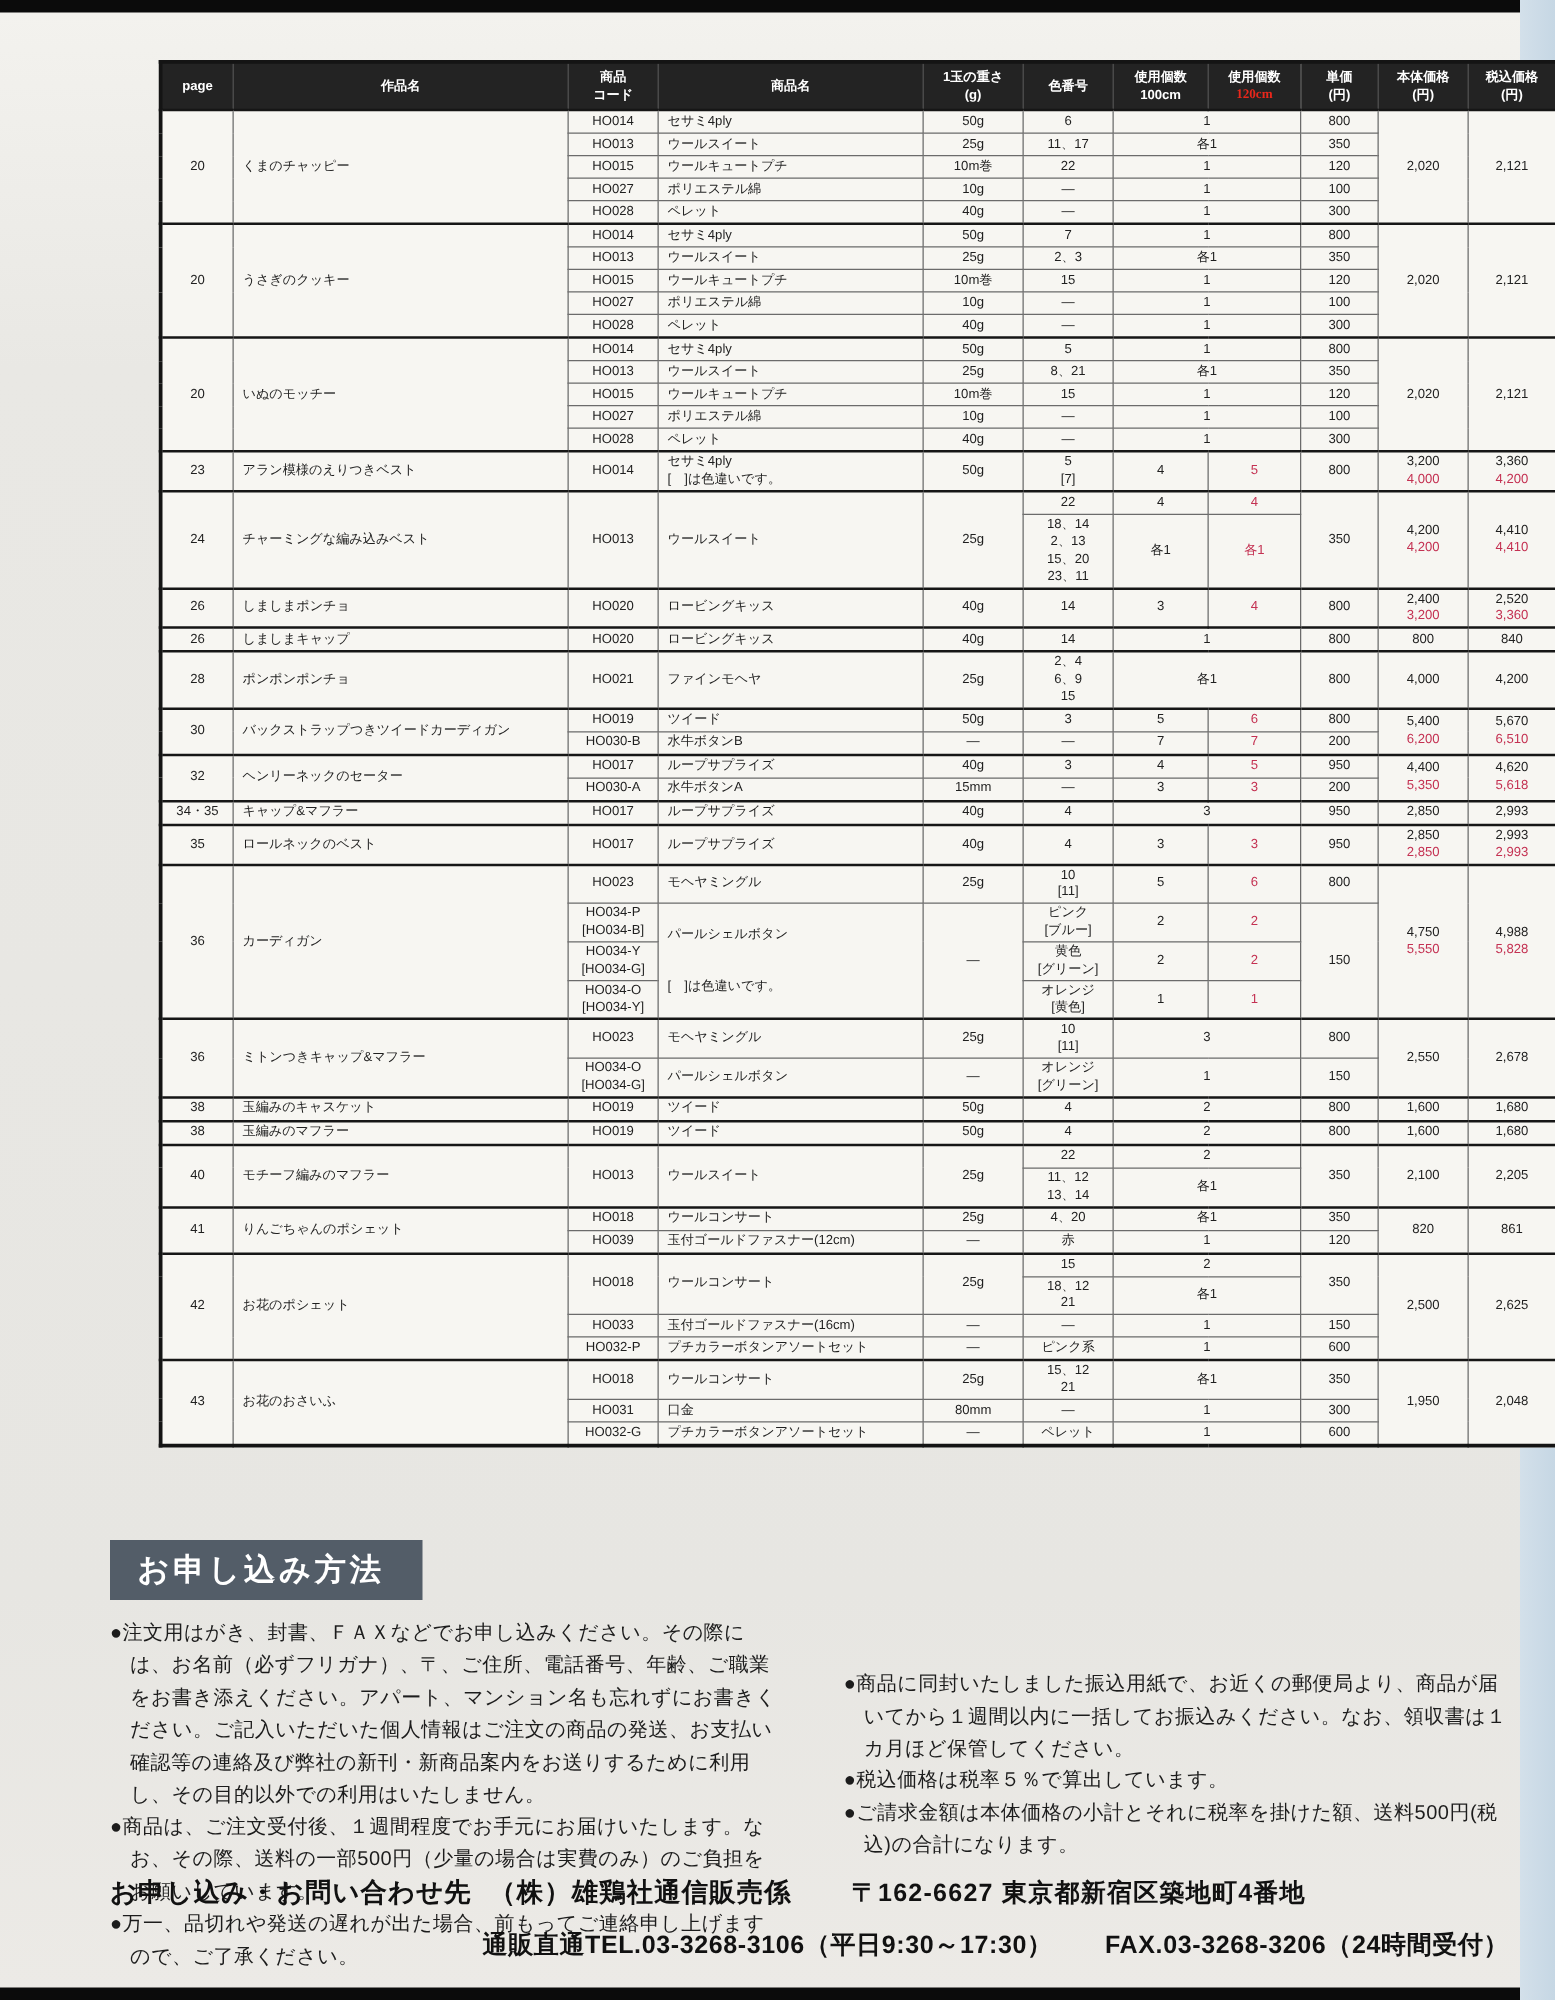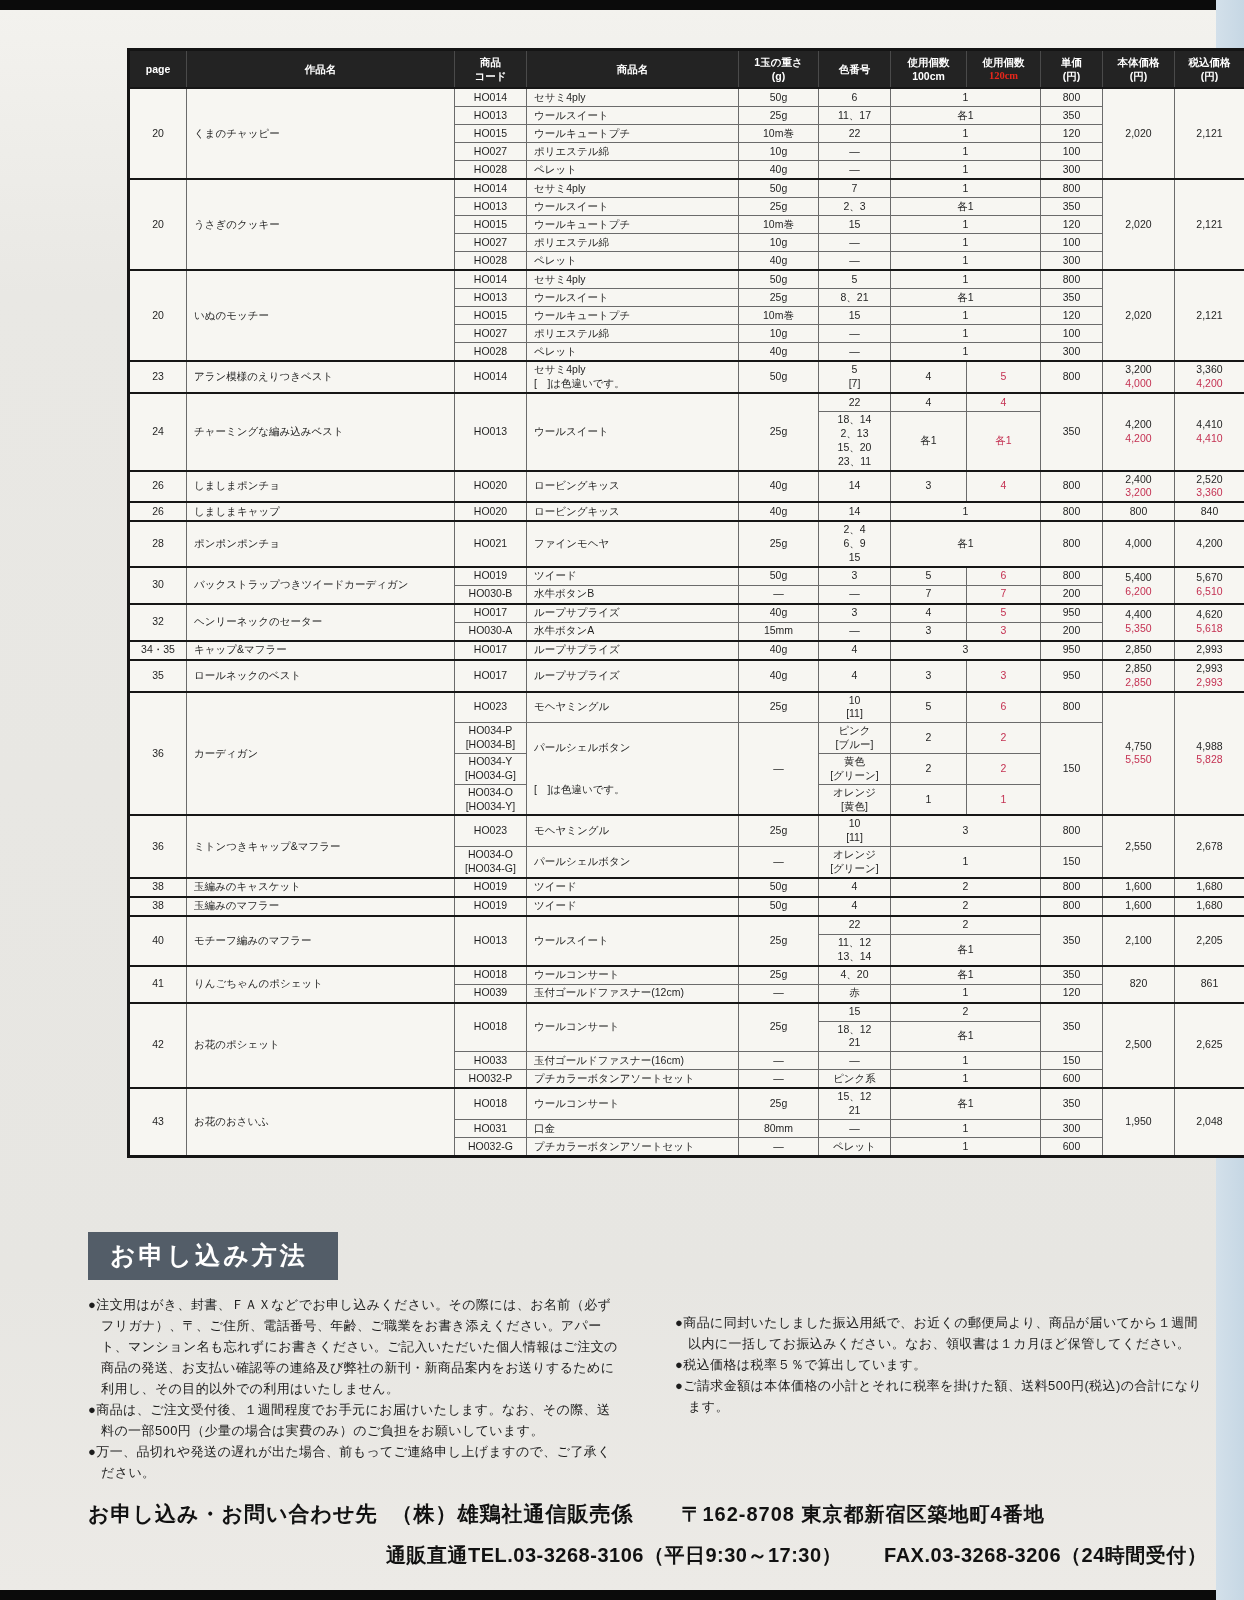--- a/index.html
+++ b/index.html
@@ -37,21 +37,21 @@
   
   .sections{position:absolute;left:88px;top:1232px;width:1122px;display:flex;gap:52px;align-items:center;}
   .sec{flex:1;}
   .sec-title{
     display:inline-block;background:#535d68;color:#fff;font-weight:bold;
     font-size:25px;letter-spacing:3px;padding:7px 30px 8px 22px;
   }
   .sec-title.pay{padding:6px 24px 7px 18px;font-size:24px;}
   .sec ul{list-style:none;margin:14px 0 0 0;padding:0;}
   .sec li{
-    font-size:13px;line-height:1.62;color:#1c1c1c;font-weight:500;
+    font-size:16px;line-height:1.62;color:#1c1c1c;font-weight:500;
     text-indent:-1em;padding-left:1em;letter-spacing:.4px;
   }
   .sec.pay-sec{max-width:556px;}
   
   .footer{position:absolute;left:88px;top:1500px;width:1120px;color:#111;}
   .f-line1{font-size:21px;font-weight:bold;letter-spacing:1px;}
   .f-line1 .addr{margin-left:48px;font-size:20px;}
   .f-line1 .company{margin-left:14px;}
   .f-line2{font-size:20px;font-weight:bold;margin-top:14px;margin-left:298px;letter-spacing:.5px;}
   .f-line2 .fax{margin-left:42px;}
@@ -582,18 +582,18 @@
     <ul id="payment-list">
         <li>●商品に同封いたしました振込用紙で、お近くの郵便局より、商品が届いてから１週間以内に一括してお振込みください。なお、領収書は１カ月ほど保管してください。</li>
         <li>●税込価格は税率５％で算出しています。</li>
         <li>●ご請求金額は本体価格の小計とそれに税率を掛けた額、送料500円(税込)の合計になります。</li>
       </ul>
   </div>
 </div>
 
 <div class="footer">
   <div class="f-line1">
-    <span>お申し込み・お問い合わせ先</span><span class="company">（株）雄鶏社通信販売係</span><span class="addr">〒162-8708 東京都新宿区築地町4番地</span>
+    <span>お申し込み・お問い合わせ先</span><span class="company">（株）雄鶏社通信販売係</span><span class="addr">〒162-6627 東京都新宿区築地町4番地</span>
   </div>
   <div class="f-line2">
     <span>通販直通TEL.03-3268-3106（平日9:30～17:30）</span><span class="fax">FAX.03-3268-3206（24時間受付）</span>
   </div>
 </div>
 
 </body></html>

